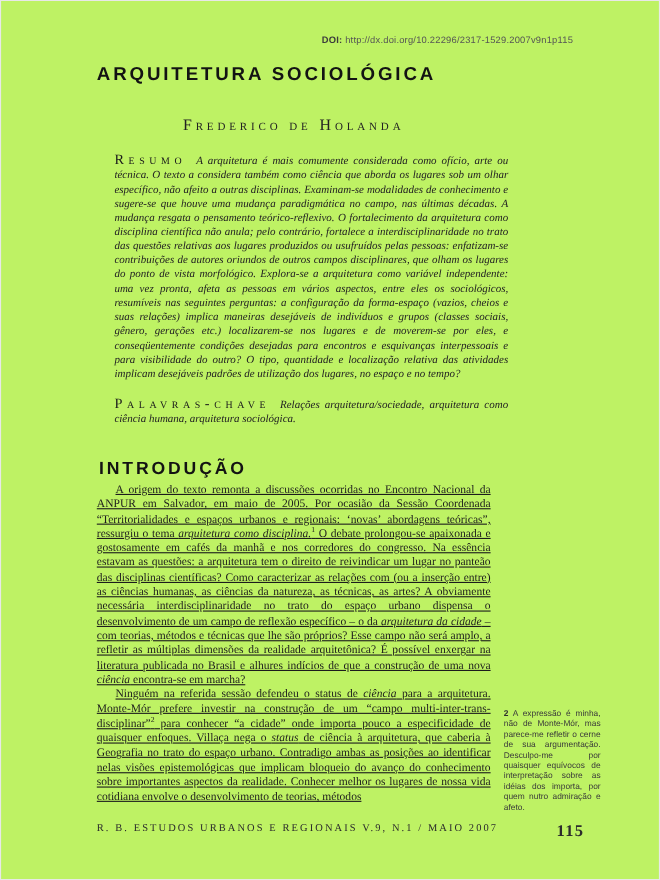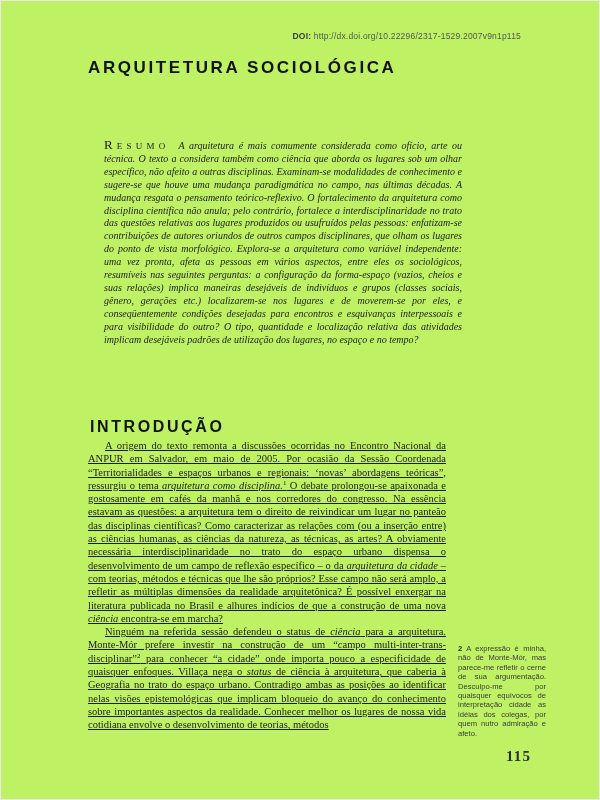--- a/index.html
+++ b/index.html
@@ -67,29 +67,32 @@
 
 <div class="page">
 
   <div class="doi">
     <span class="doi-label">DOI:</span>
     <span class="doi-url">http://dx.doi.org/10.22296/2317-1529.2007v9n1p115</span>
   </div>
 
   <h1 class="title">ARQUITETURA SOCIOLÓGICA</h1>
 
+  <div class="author">Frederico de Holanda</div>
 
   <p class="abstract"><span class="block-label">Resumo</span><span>A arquitetura é mais comumente considerada como ofício, arte ou técnica. O texto a considera também como ciência que aborda os lugares sob um olhar específico, não afeito a outras disciplinas. Examinam-se modalidades de conhecimento e sugere-se que houve uma mudança paradigmática no campo, nas últimas décadas. A mudança resgata o pensamento teórico-reflexivo. O fortalecimento da arquitetura como disciplina científica não anula; pelo contrário, fortalece a interdisciplinaridade no trato das questões relativas aos lugares produzidos ou usufruídos pelas pessoas: enfatizam-se contribuições de autores oriundos de outros campos disciplinares, que olham os lugares do ponto de vista morfológico. Explora-se a arquitetura como variável independente: uma vez pronta, afeta as pessoas em vários aspectos, entre eles os sociológicos, resumíveis nas seguintes perguntas: a configuração da forma-espaço (vazios, cheios e suas relações) implica maneiras desejáveis de indivíduos e grupos (classes sociais, gênero, gerações etc.) localizarem-se nos lugares e de moverem-se por eles, e conseqüentemente condições desejadas para encontros e esquivanças interpessoais e para visibilidade do outro? O tipo, quantidade e localização relativa das atividades implicam desejáveis padrões de utilização dos lugares, no espaço e no tempo?</span></p>
 
+  <p class="keywords"><span class="block-label">Palavras-chave</span><span class="ital">Relações arquitetura/sociedade, arquitetura como ciência humana, arquitetura sociológica.</span></p>
 
   <h2 class="section-title">INTRODUÇÃO</h2>
 
   <div class="body-copy">
     <p><span>A origem do texto remonta a discussões ocorridas no Encontro Nacional da ANPUR em Salvador, em maio de 2005. Por ocasião da Sessão Coordenada “Territorialidades e espaços urbanos e regionais: ‘novas’ abordagens teóricas”, ressurgiu o tema </span><span style="font-style: italic;">arquitetura como disciplina.</span><sup>1</sup><span> O debate prolongou-se apaixonada e gostosamente em cafés da manhã e nos corredores do congresso. Na essência estavam as questões: a arquitetura tem o direito de reivindicar um lugar no panteão das disciplinas científicas? Como caracterizar as relações com (ou a inserção entre) as ciências humanas, as ciências da natureza, as técnicas, as artes? A obviamente necessária interdisciplinaridade no trato do espaço urbano dispensa o desenvolvimento de um campo de reflexão específico – o da </span><span style="font-style: italic;">arquitetura da cidade</span><span> – com teorias, métodos e técnicas que lhe são próprios? Esse campo não será amplo, a refletir as múltiplas dimensões da realidade arquitetônica? É possível enxergar na literatura publicada no Brasil e alhures indícios de que a construção de uma nova </span><span style="font-style: italic;">ciência</span><span> encontra-se em marcha?</span></p>
     <p><span>Ninguém na referida sessão defendeu o status de </span><span style="font-style: italic;">ciência</span><span> para a arquitetura. Monte-Mór prefere investir na construção de um “campo multi-inter-trans-disciplinar”</span><sup>2</sup><span> para conhecer “a cidade” onde importa pouco a especificidade de quaisquer enfoques. Villaça nega o </span><span style="font-style: italic;">status</span><span> de ciência à arquitetura, que caberia à Geografia no trato do espaço urbano. Contradigo ambas as posições ao identificar nelas visões epistemológicas que implicam bloqueio do avanço do conhecimento sobre importantes aspectos da realidade. Conhecer melhor os lugares de nossa vida cotidiana envolve o desenvolvimento de teorias, métodos</span></p>
   </div>
 
 
-  <p class="margin-note note-2"><b>2</b> <span>A expressão é minha, não de Monte-Mór, mas parece-me refletir o cerne de sua argumentação. Desculpo-me por quaisquer equívocos de interpretação cidade as idéias dos colegas, por quem nutro admiração e afeto.</span></p>
+  <p class="margin-note note-2"><b>2</b> <span>A expressão é minha, não de Monte-Mór, mas parece-me refletir o cerne de sua argumentação. Desculpo-me por quaisquer equívocos de interpretação sobre as idéias dos importa, por quem nutro admiração e afeto.</span></p>
 
+  <p class="footer-journal">R. B. ESTUDOS URBANOS E REGIONAIS V.9, N.1 / MAIO 2007</p>
   <span class="footer-page">115</span>
 
 </div>
 
 </body></html>

